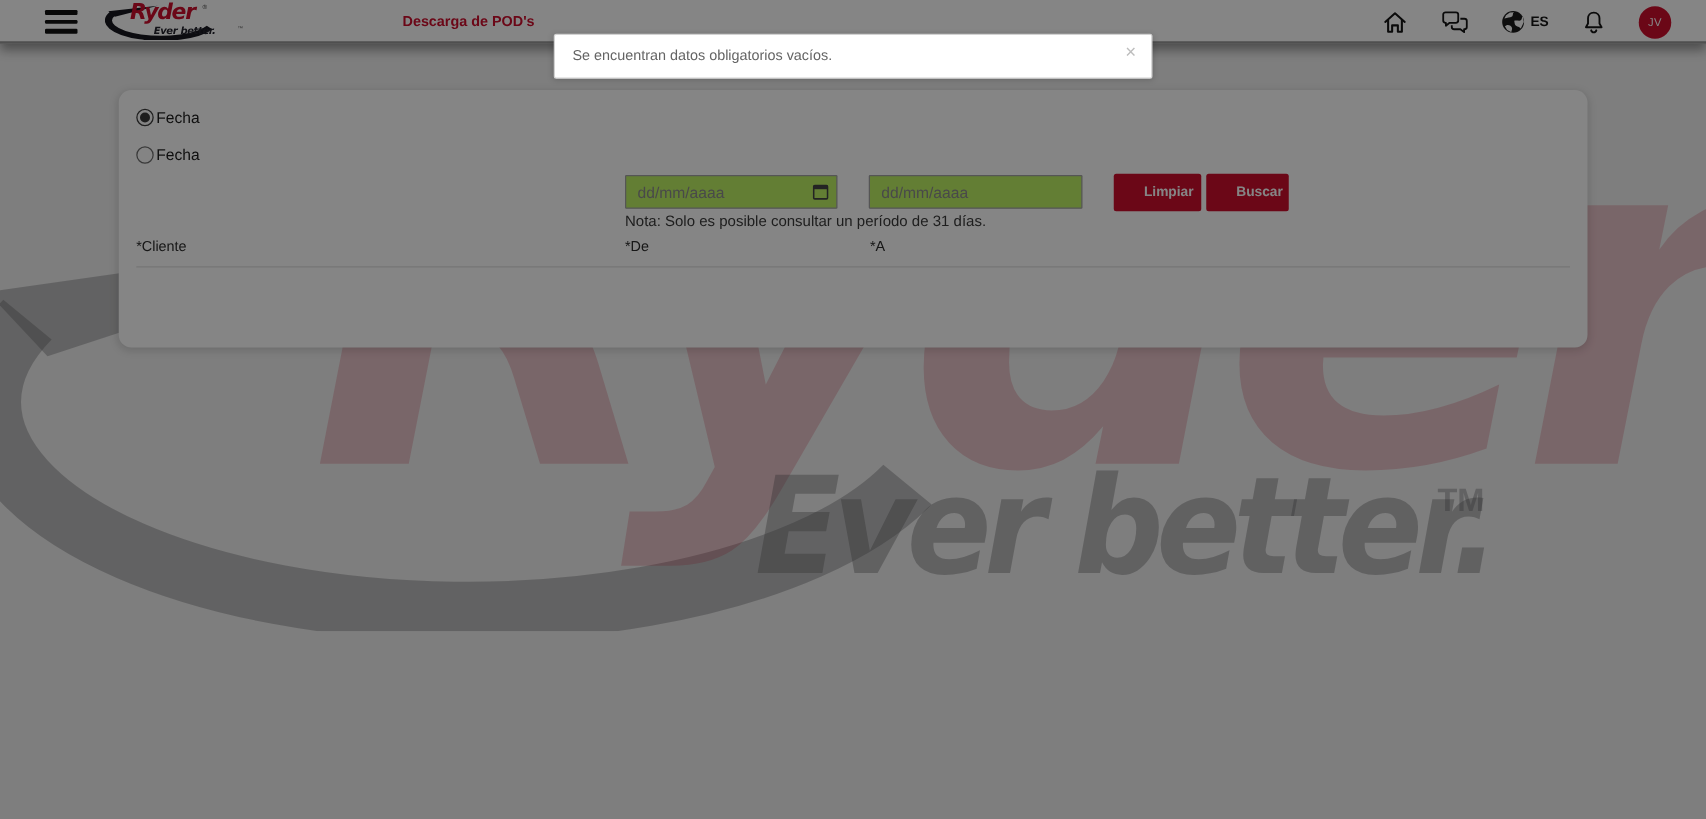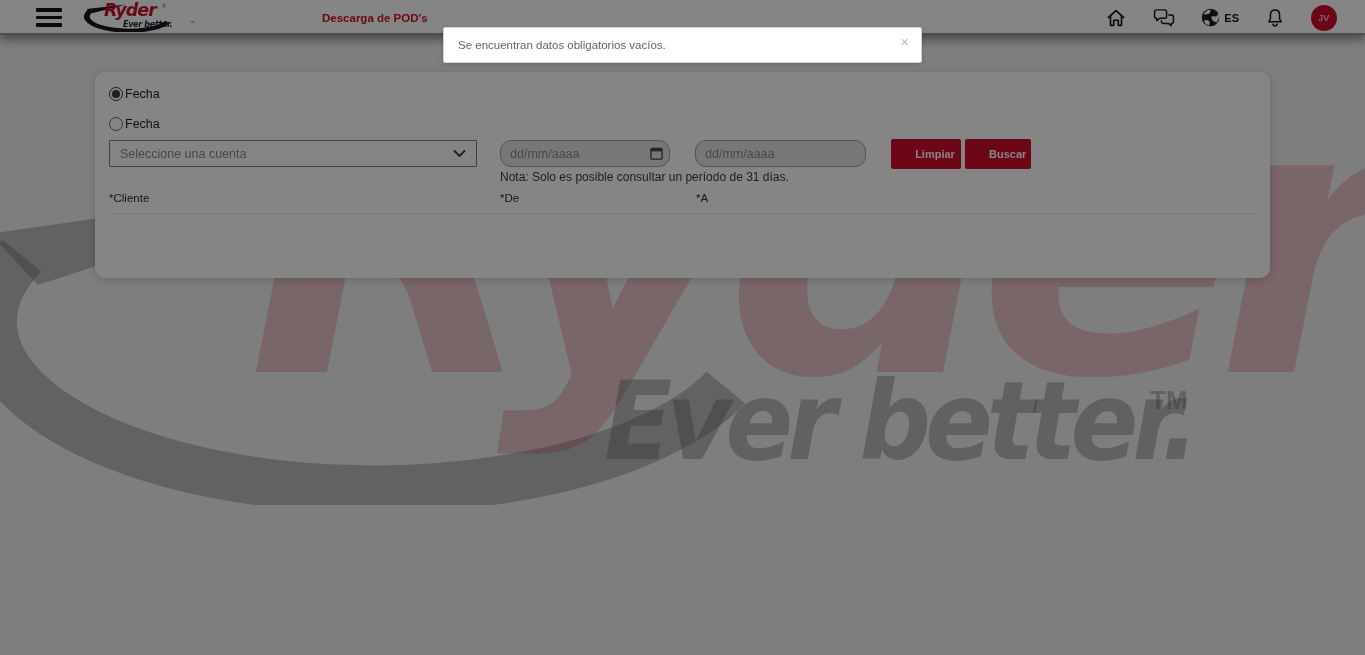--- a/index.html
+++ b/index.html
@@ -106,21 +106,21 @@
     display:flex;align-items:center;justify-content:space-between;
     padding:0 10px;cursor:pointer;
   }
   .select-placeholder{font-size:12.5px;color:#8a8a8a;}
   .chevron{color:#3f3f3f;}
 
   .date-wrap{position:absolute;top:68px;height:27px;}
   .date-wrap.de{left:405px;width:170px;}
   .date-wrap.a{left:600px;width:171px;}
   .date-input{
-    width:100%;height:100%;border:1px solid #a3a3a3;background:#e5e5e5;border-radius:11px;
+    width:100%;height:100%;border:1px solid #a3a3a3;background:#bef264;border-radius:1px;
     font-family:"Liberation Sans", sans-serif;font-size:12.5px;color:#333;
     padding:0 26px 0 9px;outline:none;
   }
   .date-wrap.a .date-input{padding-right:9px;}
   .date-input::placeholder{color:#8d8d8d;opacity:1;}
   .cal-icon{position:absolute;right:7px;top:7px;color:#454545;pointer-events:none;}
 
   .btn{
     position:absolute;top:67px;height:30px;border:none;border-radius:2px;
     background:var(--brand-red);color:#ffffff;font-family:"Liberation Sans", sans-serif;
@@ -229,26 +229,20 @@
     <div class="radio-option">
       <span class="radio-circle"></span>
       <span class="radio-label">Fecha</span>
     </div>
   </div>
 
   <div class="field-label lbl-cliente">*Cliente</div>
   <div class="field-label lbl-de">*De</div>
   <div class="field-label lbl-a">*A</div>
 
-  <div class="select-box">
-    <span class="select-placeholder">Seleccione una cuenta</span>
-    <svg class="chevron" width="13" height="9" viewBox="0 0 13 9" fill="none" stroke="currentColor" stroke-width="1.8" stroke-linecap="round" stroke-linejoin="round">
-      <path d="M1.5 2 L6.5 7 L11.5 2"></path>
-    </svg>
-  </div>
 
   <div class="date-wrap de">
     <input class="date-input" type="text" placeholder="dd/mm/aaaa" style="">
     <svg class="cal-icon" width="13" height="13" viewBox="0 0 14 14">
       <rect x="1" y="1.5" width="12" height="11.5" rx="1" fill="none" stroke="currentColor" stroke-width="1.4"></rect>
       <rect x="1" y="1.5" width="12" height="3.2" fill="currentColor"></rect>
     </svg>
   </div>
 
   <div class="date-wrap a">

